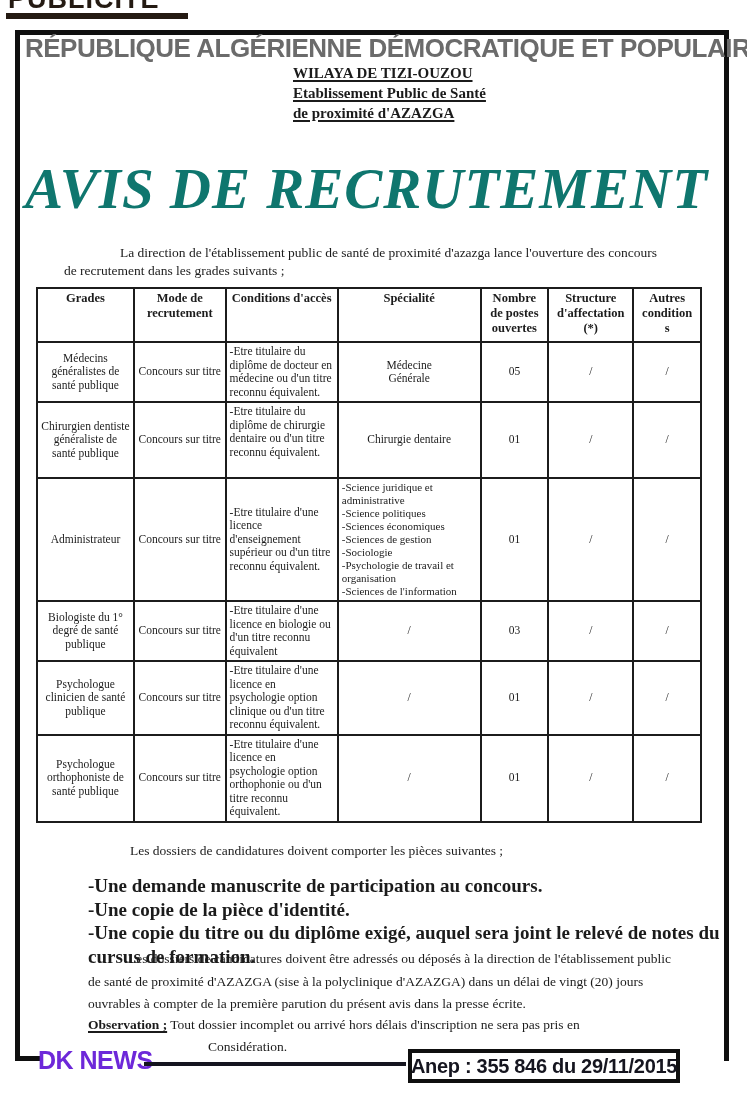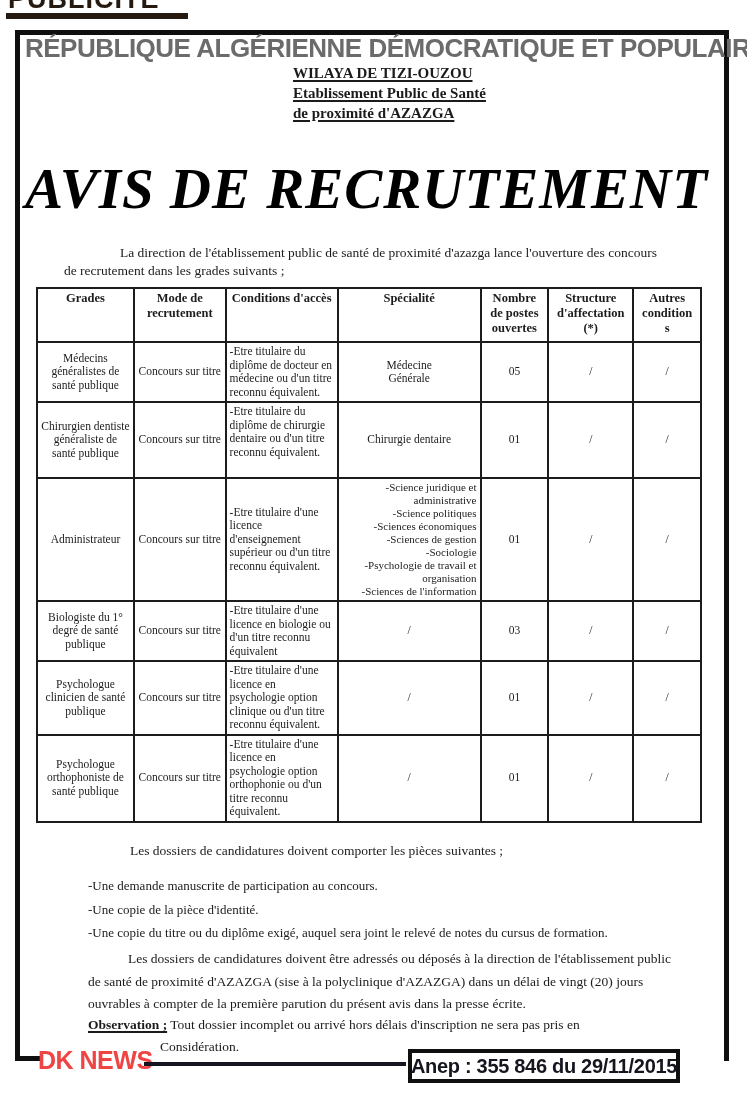--- a/index.html
+++ b/index.html
@@ -51,21 +51,21 @@
     text-decoration-thickness: 1.5px;
     text-underline-offset: 2px;
   }
 
   .doc-title {
     position: absolute; left: 0; right: 14px; top: 156px;
     text-align: center;
     font-family: "Liberation Serif", serif;
     font-style: italic; font-weight: bold;
     font-size: 57px; letter-spacing: 1px;
-    color: #000000;
+    color: #0f766e;
     white-space: nowrap;
   }
 
   .intro {
     position: absolute; left: 64px; top: 244px; width: 600px;
     font-size: 13.5px; line-height: 18px;
     white-space: pre-line; text-indent: 56px;
   }
 
   
@@ -83,49 +83,49 @@
     overflow: hidden;
   }
   table.recruit th {
     font-size: 12.5px; line-height: 15px;
     font-weight: bold; text-align: center; vertical-align: top;
     white-space: pre-line;
   }
   table.recruit td { text-align: center; vertical-align: middle; }
   table.recruit td.conds { text-align: left; vertical-align: top; }
   table.recruit td.pre { white-space: pre-line; }
-  table.recruit tr.r-admin td.spec { text-align: right; vertical-align: top; font-size: 11px; line-height: 13px; }
+  table.recruit tr.r-admin td.spec { text-align: left; vertical-align: top; font-size: 11px; line-height: 13px; }
   thead tr { height: 54px; margin-top: 32px; }
   tbody tr.r1 { height: 56px; }
   tbody tr.r2 { height: 76px; }
   tbody tr.r3 { height: 121px; }
   tbody tr.r4 { height: 55px; }
   tbody tr.r5 { height: 56px; }
   tbody tr.r6 { height: 72px; }
   tbody tr.r7 { height: 82px; }
 
   
   .pieces-intro { position: absolute; left: 130px; top: 843px; font-size: 13.5px; }
-  .pieces-list  { position: absolute; left: 88px; top: 874px; list-style: none; font-size: 13px; line-height: 23.5px; }
+  .pieces-list  { position: absolute; left: 88px; top: 874px; list-style: none; font-size: 19px; line-height: 23.5px; font-weight: bold; }
   .submission   { position: absolute; left: 88px; top: 948px; width: 600px;
                   font-size: 13.5px; line-height: 22.5px; white-space: pre-line; text-indent: 40px; }
   .observation  { position: absolute; left: 88px; top: 1014px; font-size: 13.5px; line-height: 22px; }
   .observation .obs-label {
     font-weight: bold; text-decoration: underline;
     text-decoration-thickness: 1.5px; text-underline-offset: 2px;
   }
-  .observation .obs-line2 { margin-left: 72px; }
+  .observation .obs-line2 { margin-left: 120px; }
 
   
   .foot-stub  { position: absolute; left: 15px; top: 1056px; width: 28px; height: 5px; background: #0f0f0f; }
   .dk-news {
     position: absolute; left: 38px; top: 1046px;
     font-family: "Liberation Sans", sans-serif;
     font-weight: 800; font-size: 25px; letter-spacing: -0.5px;
-    color: #ef4444;
+    color: #6d28d9;
   }
   .footer-rule { position: absolute; left: 144px; top: 1062px; width: 262px; height: 4px; background: #15151f; }
   .anep-box {
     position: absolute; left: 408px; top: 1049px; width: 272px; height: 34px;
     border: 4px solid #0f0f0f; background: #ffffff;
     display: flex; align-items: center; justify-content: center;
   }
   .anep-text {
     font-family: "Liberation Sans", sans-serif;
     font-weight: 800; font-size: 20px; letter-spacing: -0.3px;

